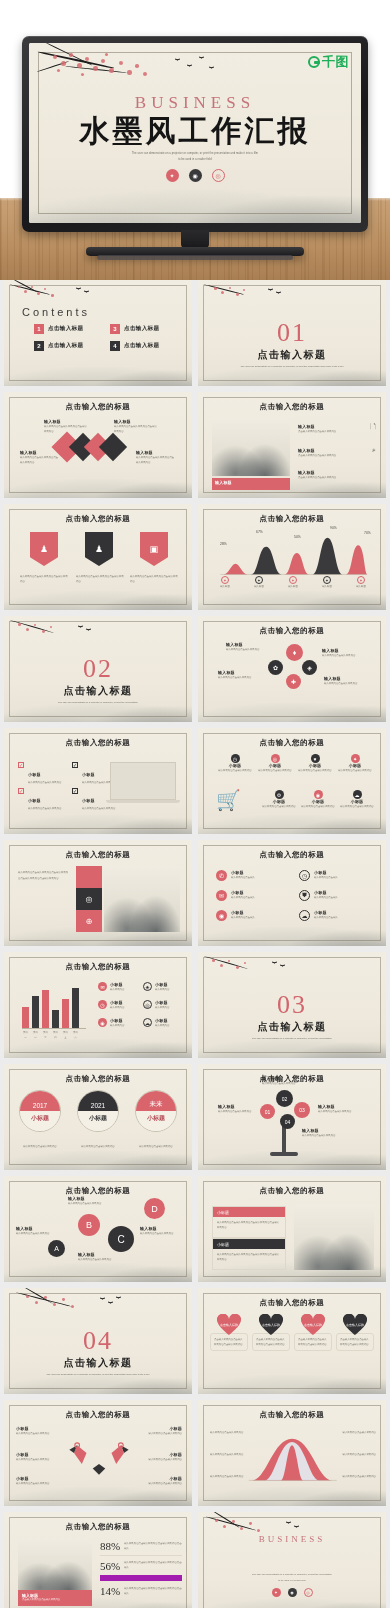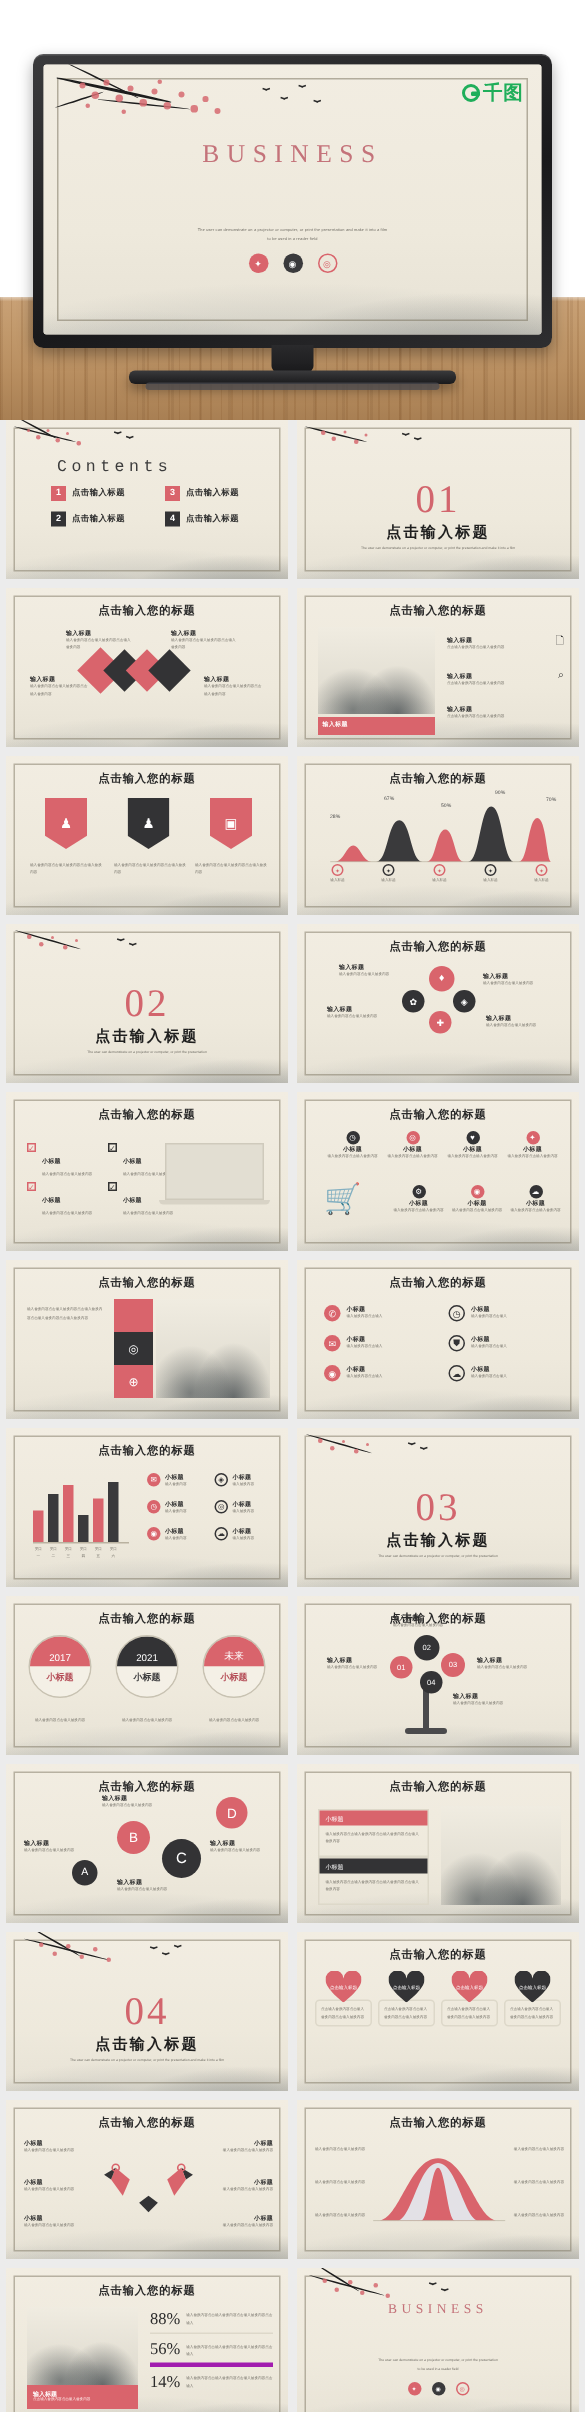--- a/index.html
+++ b/index.html
@@ -93,21 +93,21 @@
   .t-title { position:absolute; left:0; right:0; top:10px; text-align:center;
     font-size:7.5px; font-weight:700; color:#2a2a2a; letter-spacing:.6px; }
   .sec-num { position:absolute; left:0; right:0; top:38px; text-align:center;
     font-family:"Liberation Serif", serif; font-size:26px; color:#d2656d; letter-spacing:2px; }
   .sec-title { position:absolute; left:0; right:0; top:68px; text-align:center;
     font-size:10px; font-weight:700; color:#1f1f1f; letter-spacing:1.5px; }
   .sec-sub { position:absolute; left:16px; right:16px; top:84px; text-align:center;
     font-size:2.3px; color:#6f6c64; line-height:2.3; }
 
   
-  .c-head { position:absolute; left:34px; top:26px; font-family:Liberation Mono, monospace;
+  .c-head { position:absolute; left:18px; top:26px; font-family:Liberation Sans, sans-serif;
     font-size:11px; letter-spacing:3px; color:#3c3c3c; }
   .c-list { position:absolute; left:30px; right:14px; top:44px; display:grid;
     grid-template-columns:1fr 1fr; gap:7px 8px; }
   .c-item { display:flex; align-items:center; gap:4px; }
   .c-badge { width:10px; height:10px; display:flex; align-items:center; justify-content:center;
     font-size:6px; color:#fff; font-weight:700; }
   .c-badge.r{ background:#d9646c; } .c-badge.d{ background:#333335; }
   .c-lab { font-size:5.6px; font-weight:700; color:#2c2c2c; letter-spacing:.3px; }
 
   
@@ -184,20 +184,21 @@
           <div class="bird" style="left:158px;top:22px;"></div>
           <div class="bird" style="left:170px;top:14px;"></div>
           <div class="bird" style="left:180px;top:24px;"></div>
 
           <div class="logo">
             <span class="logo-mark"></span>
             <span class="logo-text">千图</span>
           </div>
 
           <div class="ts-eyebrow">BUSINESS</div>
+          <div class="ts-title">水墨风工作汇报</div>
           <div class="ts-sub">
             <div>The user can demonstrate on a projector or computer, or print the presentation and make it into a film</div>
             <div>to be used in a reader field</div>
           </div>
           <div class="ts-dots">
             <span class="dot r">✦</span>
             <span class="dot d">◉</span>
             <span class="dot o">◎</span>
           </div>
         </div>
@@ -896,21 +897,21 @@
         <div class="ink" style="position:absolute;left:14px;top:26px;width:74px;height:52px;"></div>
         <div style="position:absolute;left:14px;top:78px;width:74px;background:#d9646c;padding:3px 4px;">
           <div style="font-size:4px;color:#fff;font-weight:700;">输入标题</div>
           <div style="font-size:2.4px;color:#fdeceb;line-height:2;">点击输入替换内容点击输入替换内容</div>
         </div>
         <div style="position:absolute;left:96px;top:28px;right:10px;">
           <div style="display:flex;align-items:center;gap:4px;border-bottom:1px solid #ddd8c9;padding-bottom:3px;">
             <span style="font-family:'Liberation Serif',serif;font-size:11px;color:#2b2b2b;">88%</span>
             <span class="mini-p">输入替换内容点击输入替换内容点击输入替换内容点击输入</span>
           </div>
-          <div style="display:flex;align-items:flex-end;gap:4px;border-bottom:3px solid #a21caf;padding:4px 0 3px;">
+          <div style="display:flex;align-items:flex-start;gap:4px;border-bottom:6px solid #a21caf;padding:4px 0 3px;">
             <span style="font-family:'Liberation Serif',serif;font-size:11px;color:#2b2b2b;">56%</span>
             <span class="mini-p">输入替换内容点击输入替换内容点击输入替换内容点击输入</span>
           </div>
           <div style="display:flex;align-items:center;gap:4px;padding:4px 0 0;">
             <span style="font-family:'Liberation Serif',serif;font-size:11px;color:#2b2b2b;">14%</span>
             <span class="mini-p">输入替换内容点击输入替换内容点击输入替换内容点击输入</span>
           </div>
         </div>
       </div>
     </div>

